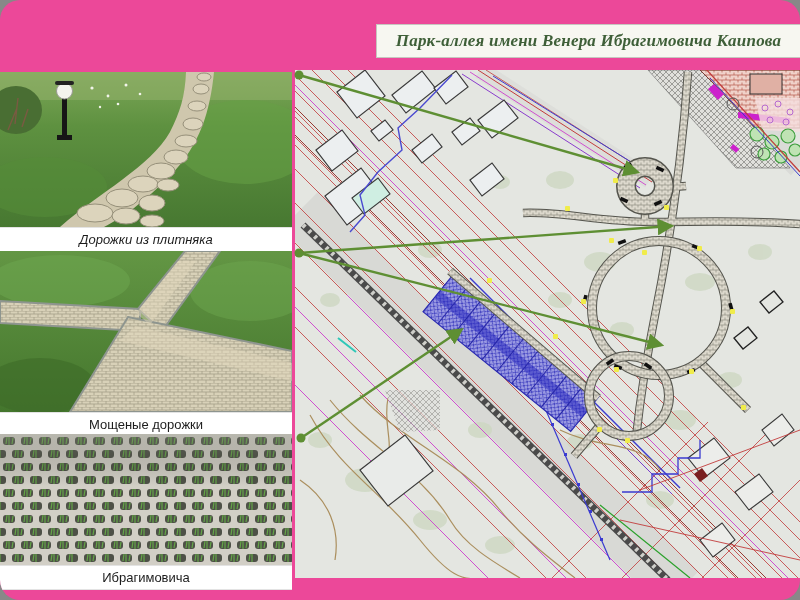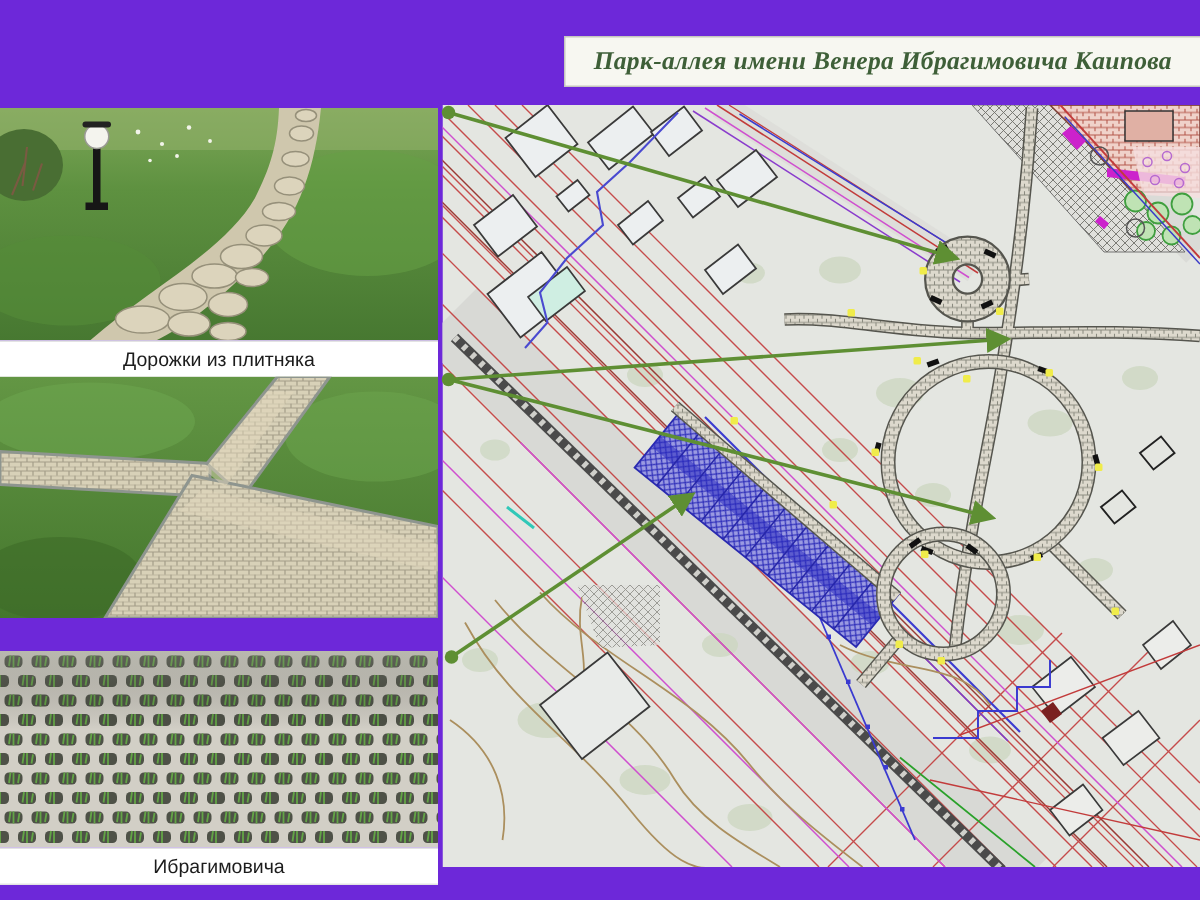--- a/index.html
+++ b/index.html
@@ -1,17 +1,17 @@
 <!DOCTYPE html>
 <html><head>
 <meta charset="utf-8">
 <style>
   html,body{margin:0;padding:0;background:#888;}
-  .slide{position:relative;width:800px;height:600px;background:#6d28d9;overflow:hidden;
-         font-family:"Liberation Sans",sans-serif;}
+  .slide{position:relative;width:800px;height:600px;background:#ec4899;overflow:hidden;
+         font-family:"Liberation Sans",sans-serif;border-radius:20px;}
   .title-banner{position:absolute;left:376px;top:24px;width:423px;height:32px;
     background:#f7f7f1;border:1px solid #c6c6bf;display:flex;align-items:center;justify-content:center;}
   .title-banner span{font-family:"Liberation Serif",serif;font-weight:bold;font-style:italic;
     font-size:17px;color:#3e5f38;letter-spacing:.2px;white-space:nowrap;}
   .photo{position:absolute;left:0;width:292px;overflow:hidden;}
   .photo svg{display:block;}
   .caption{position:absolute;left:0;width:292px;height:23px;background:#ffffff;
     border-top:1px solid #e3e3e3;border-bottom:1px solid #e3e3e3;
     display:flex;align-items:center;justify-content:center;
     font-size:13px;color:#1c1c1c;}
@@ -68,21 +68,21 @@
           <ellipse cx="152" cy="149" rx="12" ry="6"></ellipse>
       </g>
       <g>
         <rect x="62" y="26" width="5" height="40" fill="#161616"></rect>
         <rect x="57" y="63" width="15" height="5" fill="#161616"></rect>
         <circle cx="64.5" cy="19" r="8" fill="#f4f4ee" stroke="#9a9a94"></circle>
         <rect x="55" y="9" width="19" height="4" rx="2" fill="#222222"></rect>
       </g>
     </svg>
   </div>
-  <div class="caption" style="top:227px;">
+  <div class="caption" style="top:227px;font-style:italic;">
     <span>Дорожки из плитняка</span>
   </div>
 
   <div class="photo" style="top:251px;height:161px;">
     <svg width="292" height="161" viewBox="0 0 292 161">
       <defs>
         <linearGradient id="p2g" x1="0" y1="0" x2="0" y2="1">
           <stop offset="0" stop-color="#639644"></stop>
             <stop offset="1" stop-color="#44762d"></stop>
         </linearGradient>
@@ -96,20 +96,23 @@
       <ellipse cx="250" cy="40" rx="60" ry="30" fill="#6ea850" opacity="0.45"></ellipse>
       <ellipse cx="40" cy="135" rx="55" ry="28" fill="#3e6b28" opacity="0.6"></ellipse>
       <g stroke="#8e958f" stroke-width="2">
         <polygon points="0,50 140,58 140,80 0,72" fill="url(#cob2)"></polygon>
         <polygon points="138,58 185,0 220,0 162,80" fill="url(#cob2)"></polygon>
         <polygon points="128,66 292,100 292,161 70,161" fill="url(#cob2)"></polygon>
       </g>
       <polygon points="136,62 178,10 196,10 150,74" fill="#e2d8bc" opacity="0.5"></polygon>
       <polygon points="135,75 292,112 292,130 120,90" fill="#e2d8bc" opacity="0.45"></polygon>
     </svg>
+  </div>
+  <div class="caption" style="top:412px;">
+    <span>Мощеные дорожки</span>
   </div>
 
   <div class="photo" style="top:434px;height:131px;">
     <svg width="292" height="131" viewBox="0 0 292 131">
       <defs>
         <pattern id="eco" width="36" height="26" patternUnits="userSpaceOnUse">
           <rect width="36" height="26" fill="#d2cfc6"></rect>
           <g fill="#4e5147">
             <rect x="3" y="3" width="12" height="8" rx="3"></rect>
               <rect x="21" y="3" width="12" height="8" rx="3"></rect>

